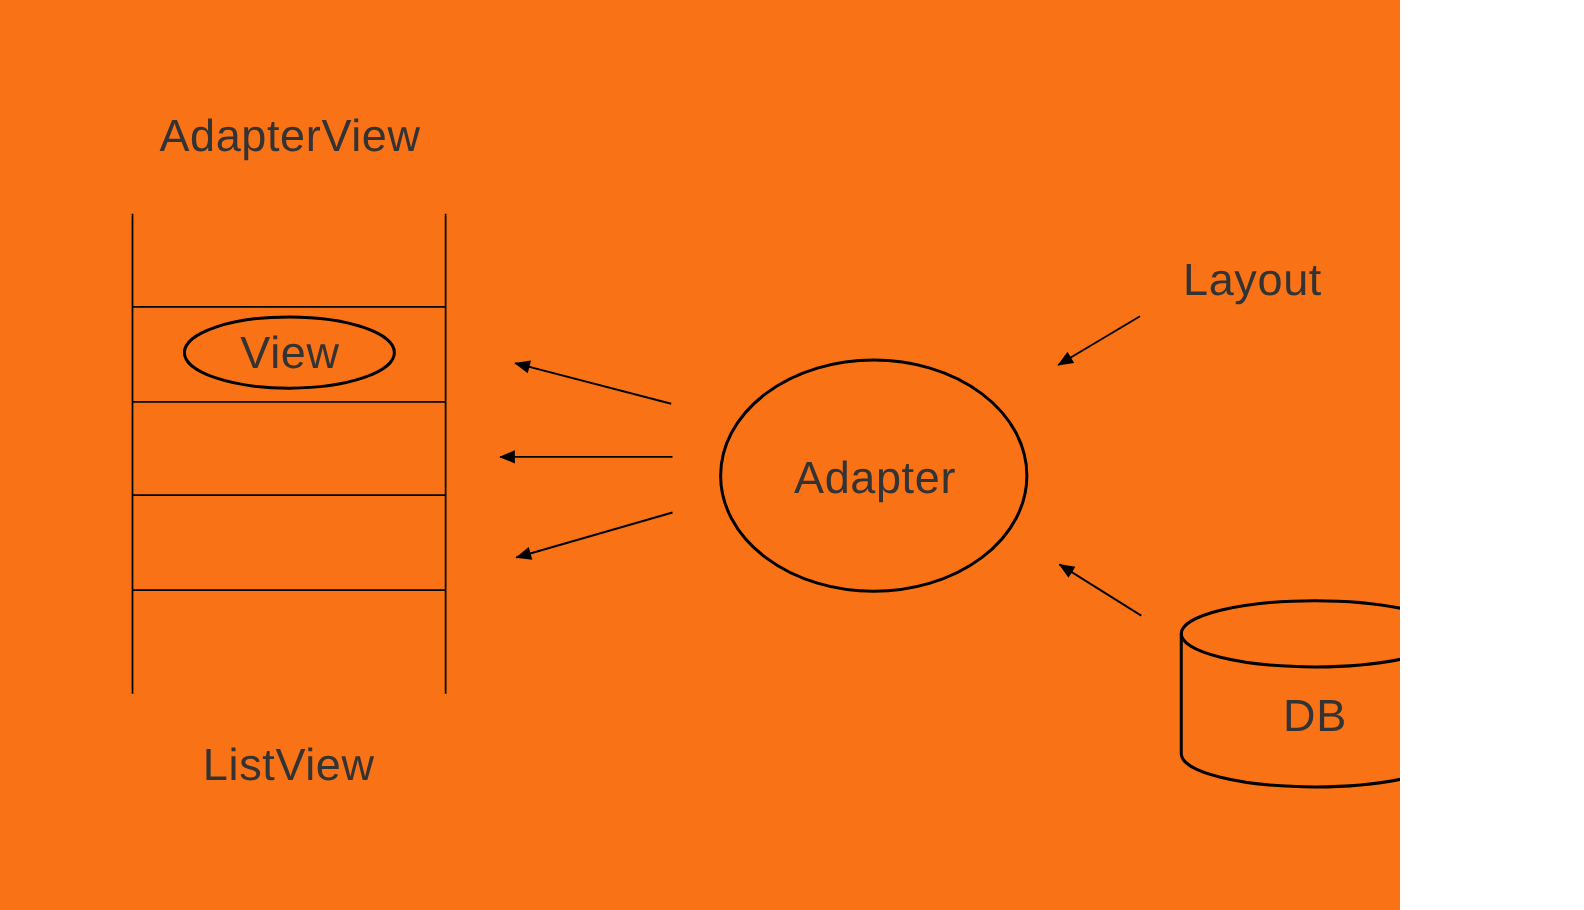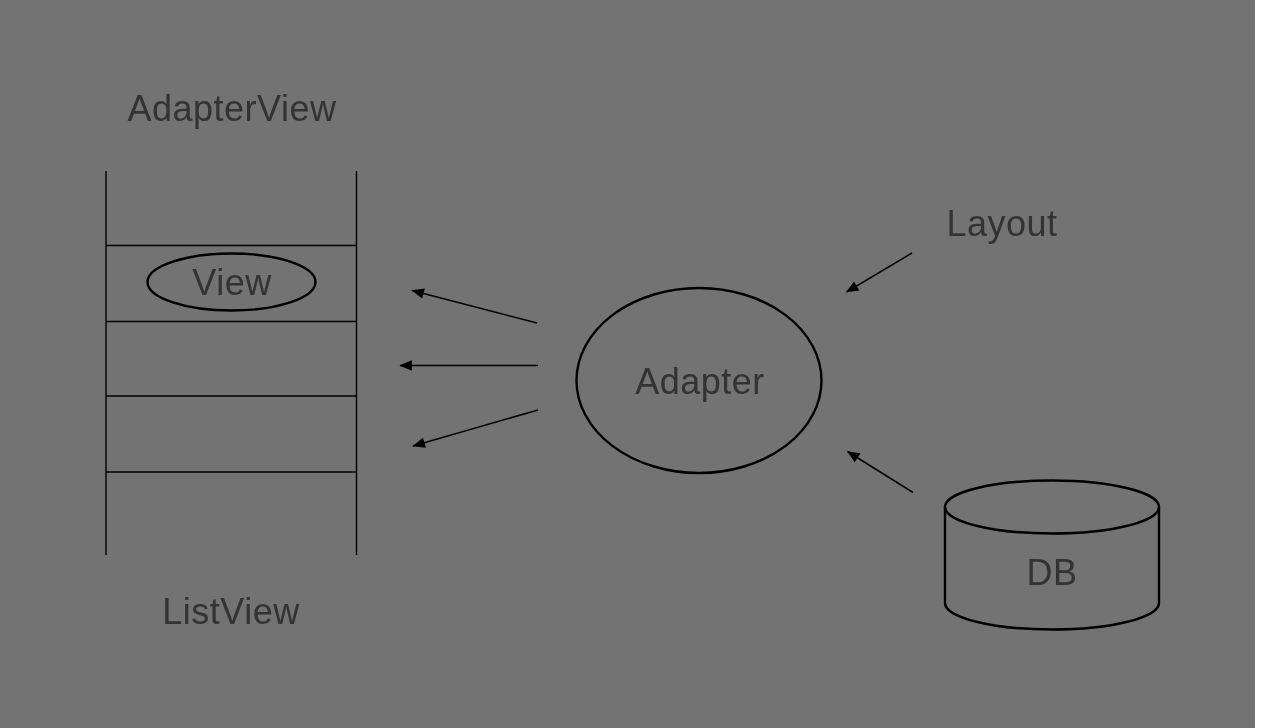--- a/index.html
+++ b/index.html
@@ -2,23 +2,23 @@
 <html><head>
 <meta charset="utf-8">
 <style>
   html, body {
     margin: 0;
     padding: 0;
     background: #ffffff;
   }
   .stage {
     position: relative;
-    width: 1255px;
+    width: 1120px;
     height: 728px;
-    background: #737373;
+    background: #f97316;
     overflow: hidden;
   }
   .diagram-svg {
     display: block;
     width: 1267px;
     height: 728px;
   }
   .label {
     font-family: "Liberation Sans", "DejaVu Sans", sans-serif;
     font-weight: 300;

